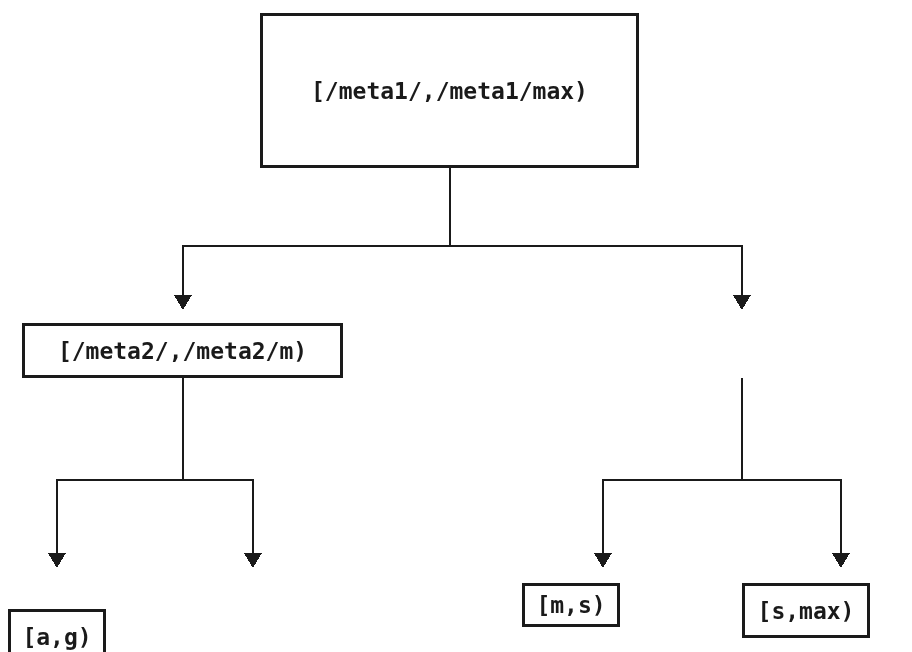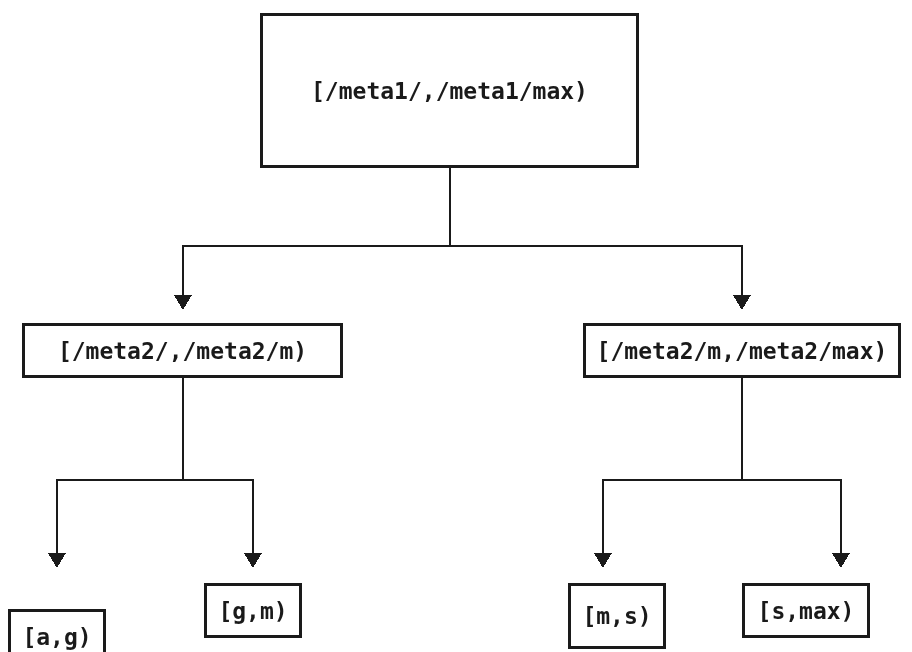--- a/index.html
+++ b/index.html
@@ -43,21 +43,21 @@
     font-size: 23px;
     font-weight: bold;
     white-space: nowrap;
     letter-spacing: 0;
   }
   .node-root  { left: 260px; top: 13px;  width: 379px; height: 155px; }
   .node-left  { left: 22px;  top: 323px; width: 321px; height: 55px; }
   .node-right { left: 583px; top: 323px; width: 318px; height: 55px; }
   .node-leaf0 { left: 8px;   top: 583px; width: 98px;  height: 55px; margin-top: 26px; }
   .node-leaf1 { left: 204px; top: 583px; width: 98px;  height: 55px; }
-  .node-leaf2 { left: 568px; top: 583px; width: 98px;  height: 66px; }
+  .node-leaf2 { left: 522px; top: 583px; width: 98px;  height: 44px; }
   .node-leaf3 { left: 742px; top: 583px; width: 128px; height: 55px; }
 </style>
 </head>
 <body>
 
 <div class="canvas">
 
   <svg class="edges" viewBox="0 0 912 652" xmlns="http://www.w3.org/2000/svg" shape-rendering="crispEdges">
 
     <path d="M450 168 L450 247"></path>
@@ -83,31 +83,25 @@
   </svg>
 
   <div class="node node-root">
     <span>[/meta1/,/meta1/max)</span>
   </div>
 
   <div class="node node-left">
     <span>[/meta2/,/meta2/m)</span>
   </div>
 
-  <div class="node node-right">
-    <span>[/meta2/m,/meta2/max)</span>
-  </div>
 
   <div class="node node-leaf0">
     <span>[a,g)</span>
   </div>
 
-  <div class="node node-leaf1">
-    <span>[g,m)</span>
-  </div>
 
   <div class="node node-leaf2">
     <span>[m,s)</span>
   </div>
 
   <div class="node node-leaf3">
     <span>[s,max)</span>
   </div>
 
 </div>

